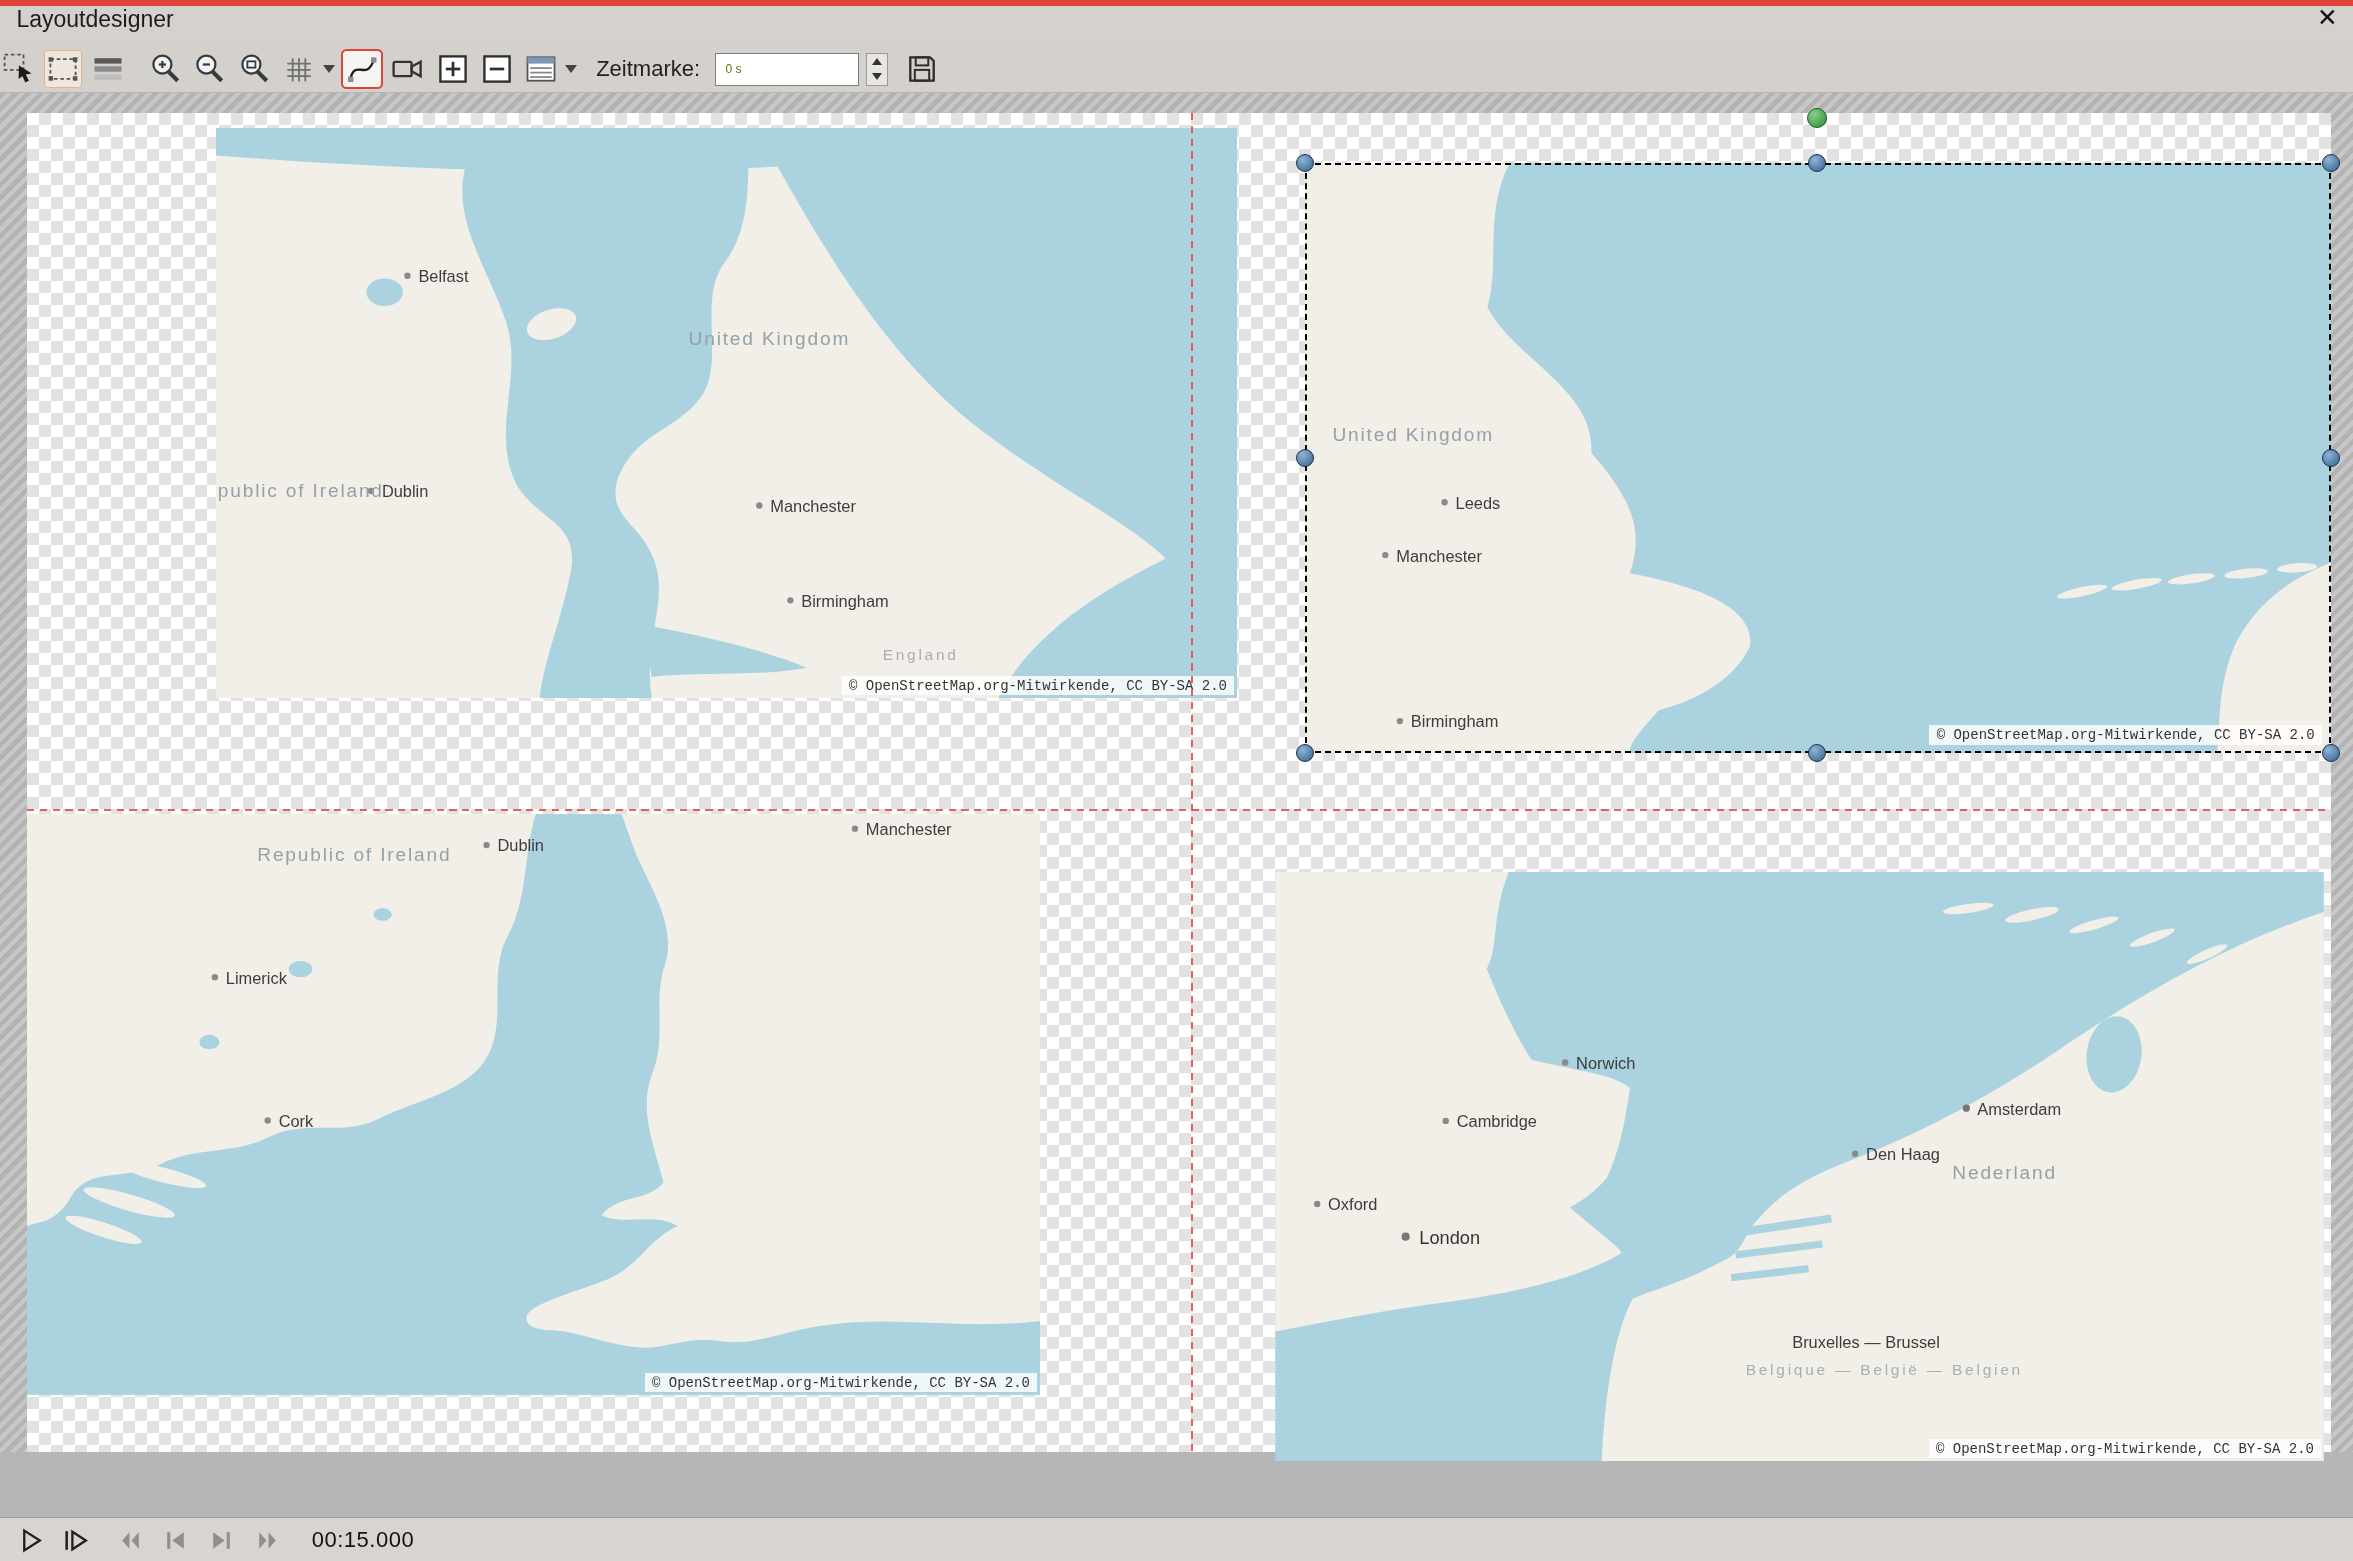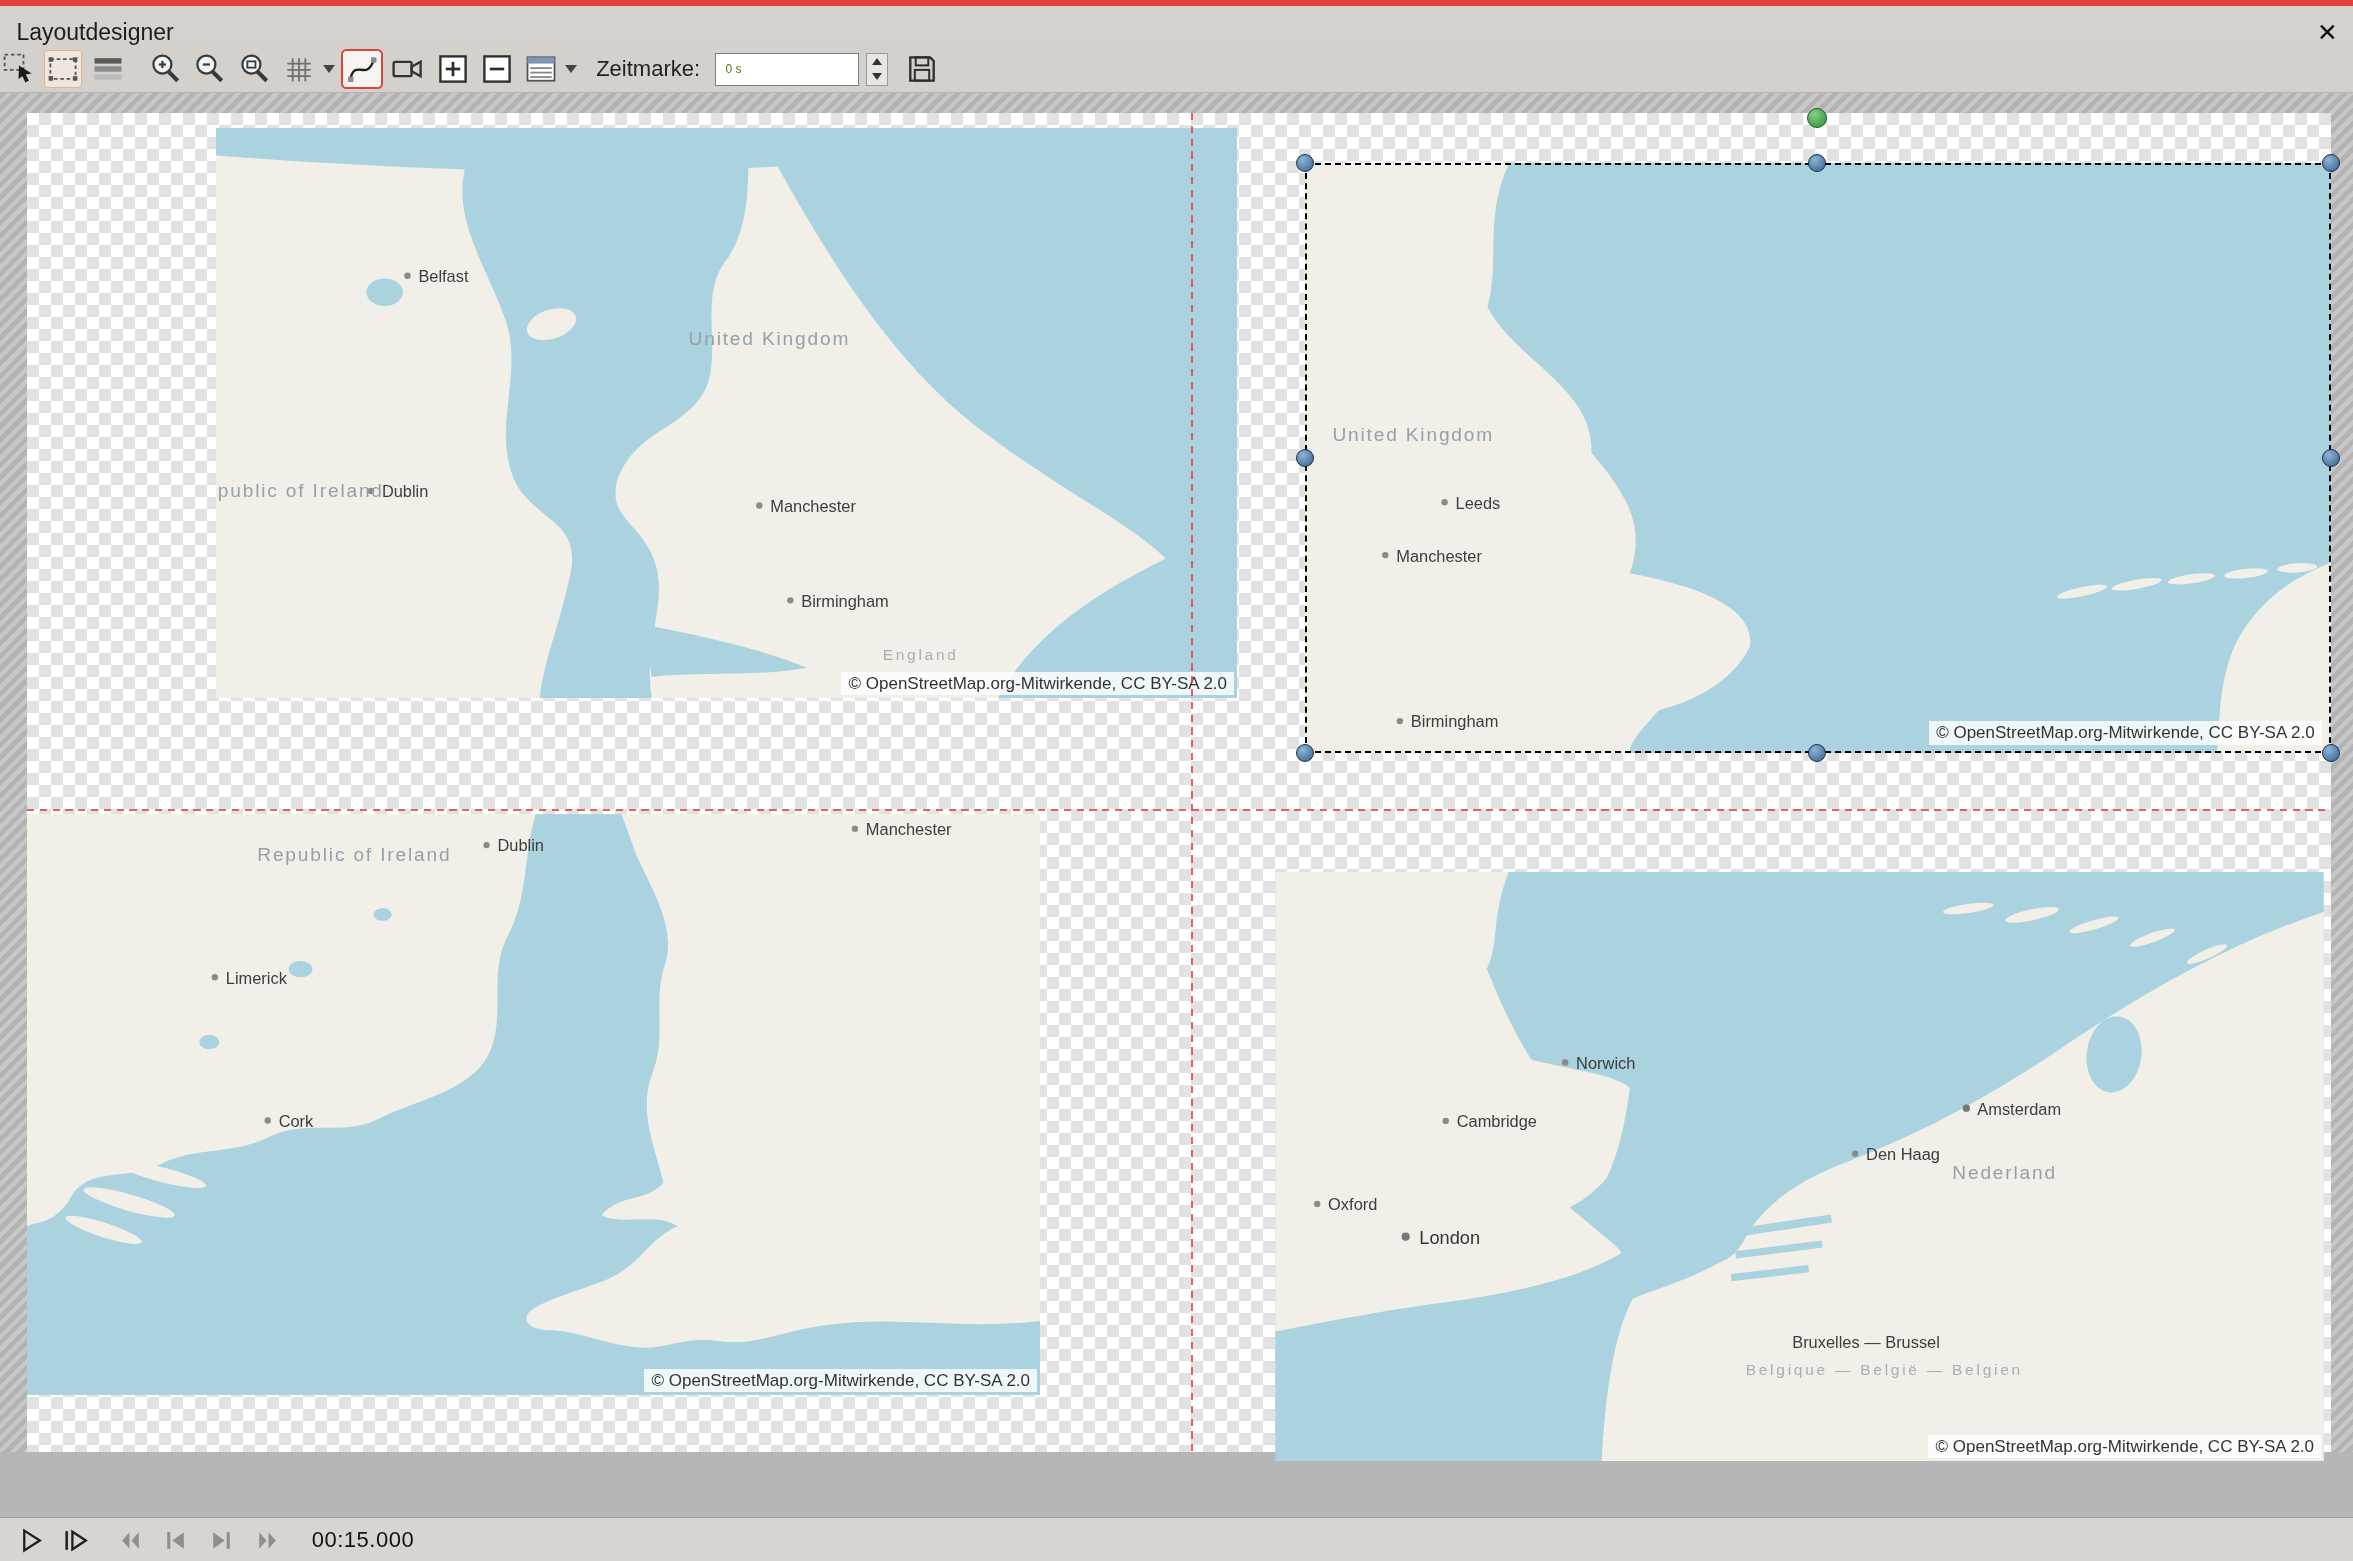--- a/index.html
+++ b/index.html
@@ -5,21 +5,21 @@
   * { box-sizing: border-box; margin: 0; padding: 0; }
   html,body { width:2354px; height:1561px; overflow:hidden;
     font-family:"Liberation Sans", sans-serif; }
   .window { position:relative; width:2354px; height:1561px; background:#d5d2cd; }
 
   
   .topborder { position:absolute; left:0; top:0; width:100%; height:5.5px; background:#e2403a; }
 
   
   .titlebar { position:absolute; left:0; top:5.5px; width:100%; height:40px;
-    display:flex; align-items:flex-end; padding:0 16.4px; background:#d5d2cd; }
+    display:flex; align-items:flex-start; padding:0 16.4px; background:#d5d2cd; }
   .titlebar .title { font-size:23px; color:#1c1c1c; }
   .titlebar .close { margin-left:auto; font-size:24.6px; color:#111; cursor:pointer; line-height:1; }
 
   
   .toolbar { position:absolute; left:0; top:46px; width:100%; height:47px;
     display:flex; align-items:center; padding:0 0; gap:6.4px;
     background:#d4d1cc; border-bottom:0.9px solid #b8b5b0; }
   .tbtn { width:38px; height:38px; display:flex; align-items:center; justify-content:center; flex:0 0 auto; }
   .tbtn svg { display:block; }
   .tbtn.toggled { border:1.8px solid #e0b48e; border-radius:3.6px; background:#efe7dd; }
@@ -45,21 +45,21 @@
   .bottom-band { position:absolute; left:0; top:1359px; width:2354px; height:65px; background:#b6b6b6; }
 
   .map { position:absolute; overflow:hidden; }
   .map svg { position:absolute; left:0; top:0; }
   .map1 { left:216px; top:28px;  width:1021px; height:570px;margin-top:7px; }
   .map2 { left:1305px; top:70px; width:1026px; height:590px; }
   .map3 { left:27px;  top:721px; width:1013px; height:581px; }
   .map4 { left:1275px; top:779px; width:1049px; height:589px; }
 
   .attribution { position:absolute; right:2.7px; bottom:2.7px; background:rgba(255,255,255,.82);
-    font-size:17px; color:#333; padding:1.8px 7.3px; white-space:nowrap; z-index:5; }
+    font-size:14px; color:#333; padding:1.8px 7.3px; white-space:nowrap; z-index:5;font-family:Liberation Mono, monospace; }
 
   .guide-v { position:absolute; left:1191px; top:20px; width:1.8px; height:1339px; z-index:20;
     background:repeating-linear-gradient(180deg, rgba(228,70,70,.85) 0 7.3px, transparent 7.3px 12.8px); }
   .guide-h { position:absolute; left:27px; top:716px; width:2304px; height:1.8px; z-index:20;
     background:repeating-linear-gradient(90deg, rgba(228,70,70,.85) 0 7.3px, transparent 7.3px 12.8px); }
 
   .selection { position:absolute; left:1305px; top:70px; width:1026px; height:590px;
     border:2.7px dashed #000; z-index:30; }
   .handle { position:absolute; width:18px; height:18px; border-radius:50%; z-index:40;
     background:radial-gradient(circle at 35% 30%, #8fb3d4, #34618c);

